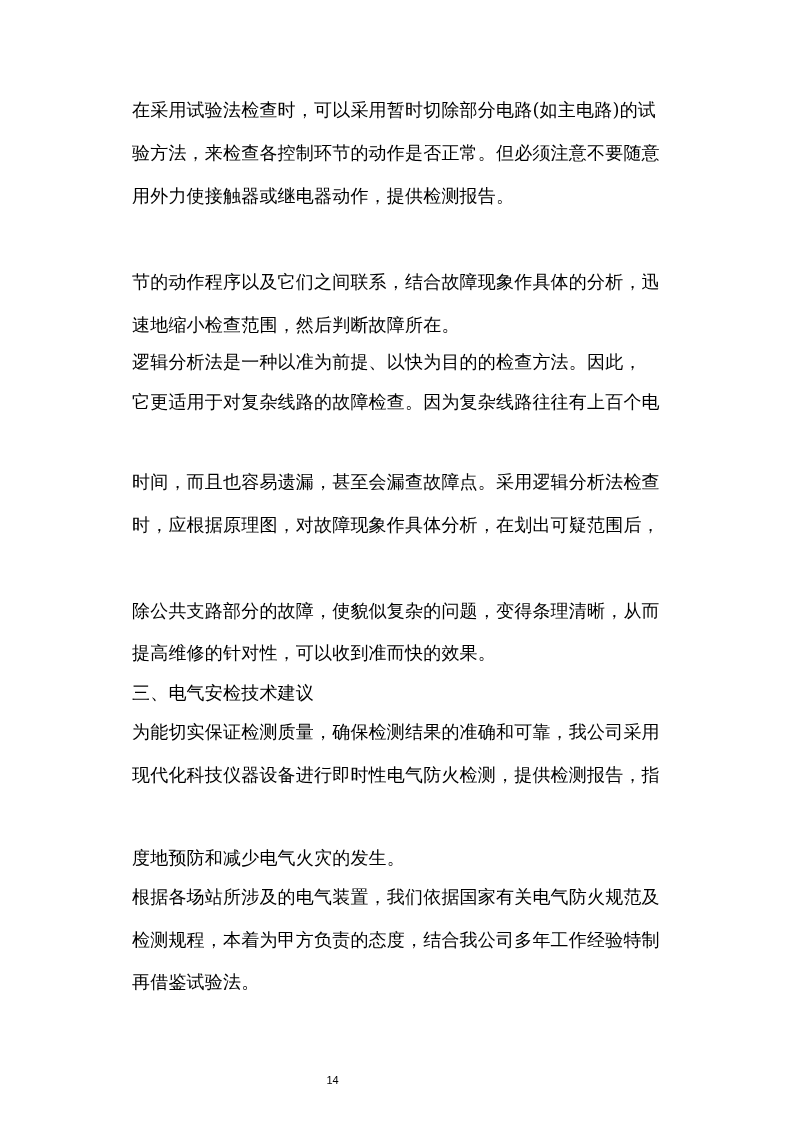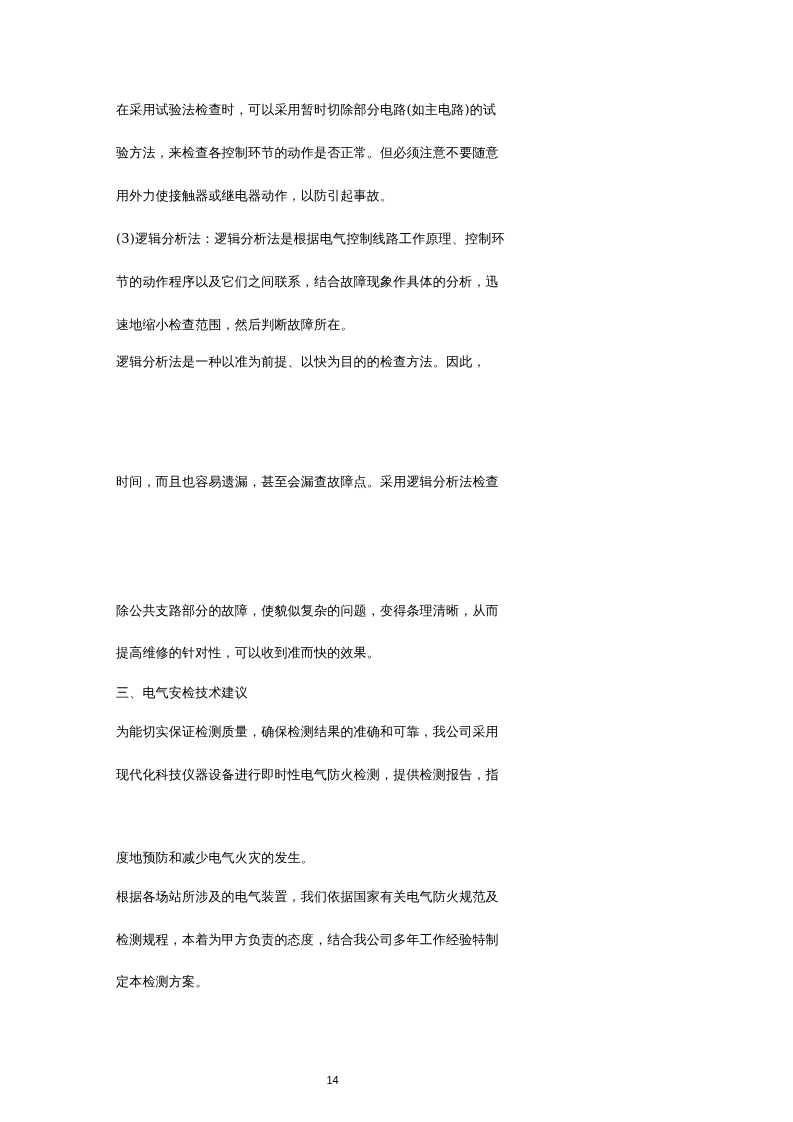--- a/index.html
+++ b/index.html
@@ -1,39 +1,40 @@
 <!DOCTYPE html>
 <html><head>
 <meta charset="utf-8">
 <style>
   html, body { margin: 0; padding: 0; background: #ffffff; }
   body { width: 793px; height: 1122px; position: relative; overflow: hidden;
          font-family: "DejaVu Serif", "Liberation Serif", serif; color: #000; }
   .page { position: absolute; left: 0; top: 0; width: 793px; height: 1122px; }
-  .line { position: absolute; left: 116px; font-size: 13px; line-height: 24px;
+  .line { position: absolute; left: 132px; font-size: 18px; line-height: 24px;
           white-space: nowrap; letter-spacing: 0.2px; }
   .pagenum { position: absolute; top: 1074px; left: 0; width: 665px; text-align: center;
              font-family: "Liberation Sans", sans-serif; font-size: 11px; }
 </style>
 </head>
 <body>
 
 <div class="page">
   <div class="line" style="top:98px">在采用试验法检查时，可以采用暂时切除部分电路(如主电路)的试</div>
   <div class="line" style="top:141px">验方法，来检查各控制环节的动作是否正常。但必须注意不要随意</div>
-  <div class="line" style="top:184px">用外力使接触器或继电器动作，以防引起事故。</div>
-  <div class="line" style="top:227px">(3)逻辑分析法：逻辑分析法是根据电气控制线路工作原理、控制环</div>
+  <div class="line" style="top:184px">用外力使接触器或继电器动作，提供检测报告。</div>
   <div class="line" style="top:313px">速地缩小检查范围，然后判断故障所在。</div>
   <div class="line" style="top:270px">节的动作程序以及它们之间联系，结合故障现象作具体的分析，迅</div>
   <div class="line" style="top:350px">逻辑分析法是一种以准为前提、以快为目的的检查方法。因此，</div>
+  <div class="line" style="top:390px">它更适用于对复杂线路的故障检查。因为复杂线路往往有上百个电</div>
   <div class="line" style="top:470px">时间，而且也容易遗漏，甚至会漏查故障点。采用逻辑分析法检查</div>
+  <div class="line" style="top:513px">时，应根据原理图，对故障现象作具体分析，在划出可疑范围后，</div>
   <div class="line" style="top:599px">除公共支路部分的故障，使貌似复杂的问题，变得条理清晰，从而</div>
   <div class="line" style="top:641px">提高维修的针对性，可以收到准而快的效果。</div>
   <div class="line" style="top:681px">三、电气安检技术建议</div>
   <div class="line" style="top:720px">为能切实保证检测质量，确保检测结果的准确和可靠，我公司采用</div>
   <div class="line" style="top:763px">现代化科技仪器设备进行即时性电气防火检测，提供检测报告，指</div>
   <div class="line" style="top:846px">度地预防和减少电气火灾的发生。</div>
   <div class="line" style="top:885px">根据各场站所涉及的电气装置，我们依据国家有关电气防火规范及</div>
   <div class="line" style="top:928px">检测规程，本着为甲方负责的态度，结合我公司多年工作经验特制</div>
-  <div class="line" style="top:970px">定本检测方案。</div>
+  <div class="line" style="top:970px">再借鉴试验法。</div>
 
   <div class="pagenum">14</div>
 </div>
 
 </body></html>

